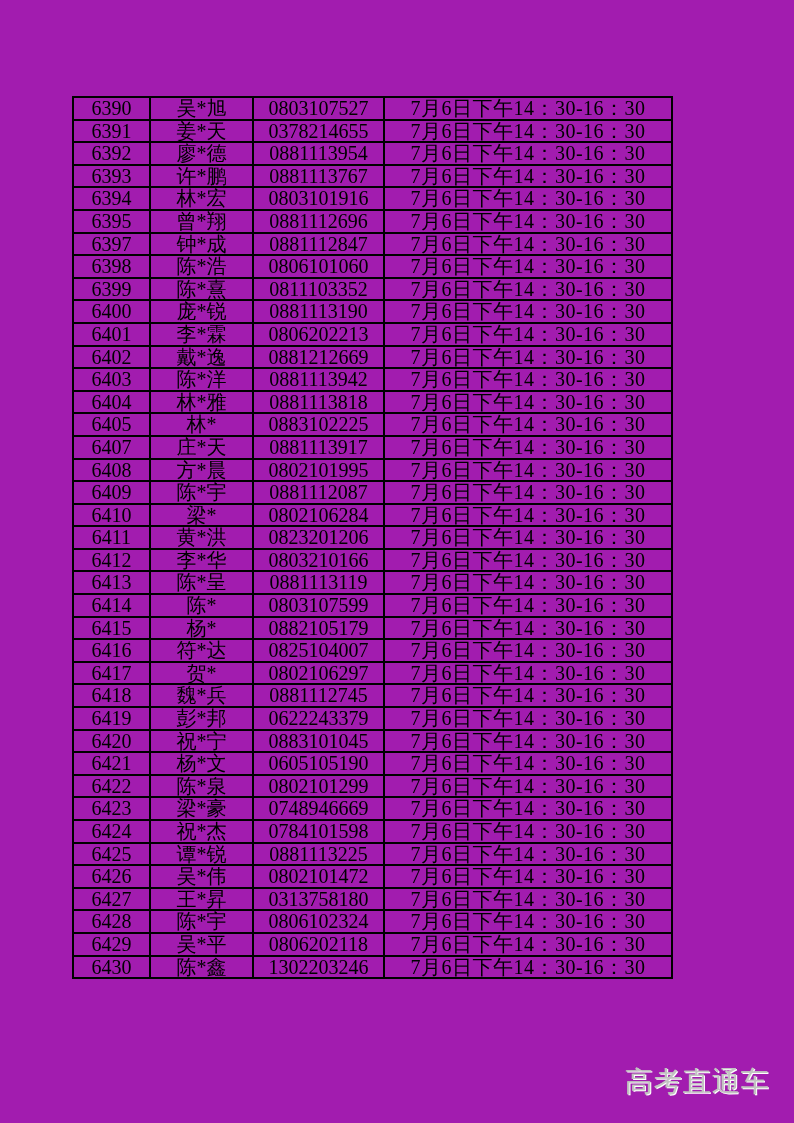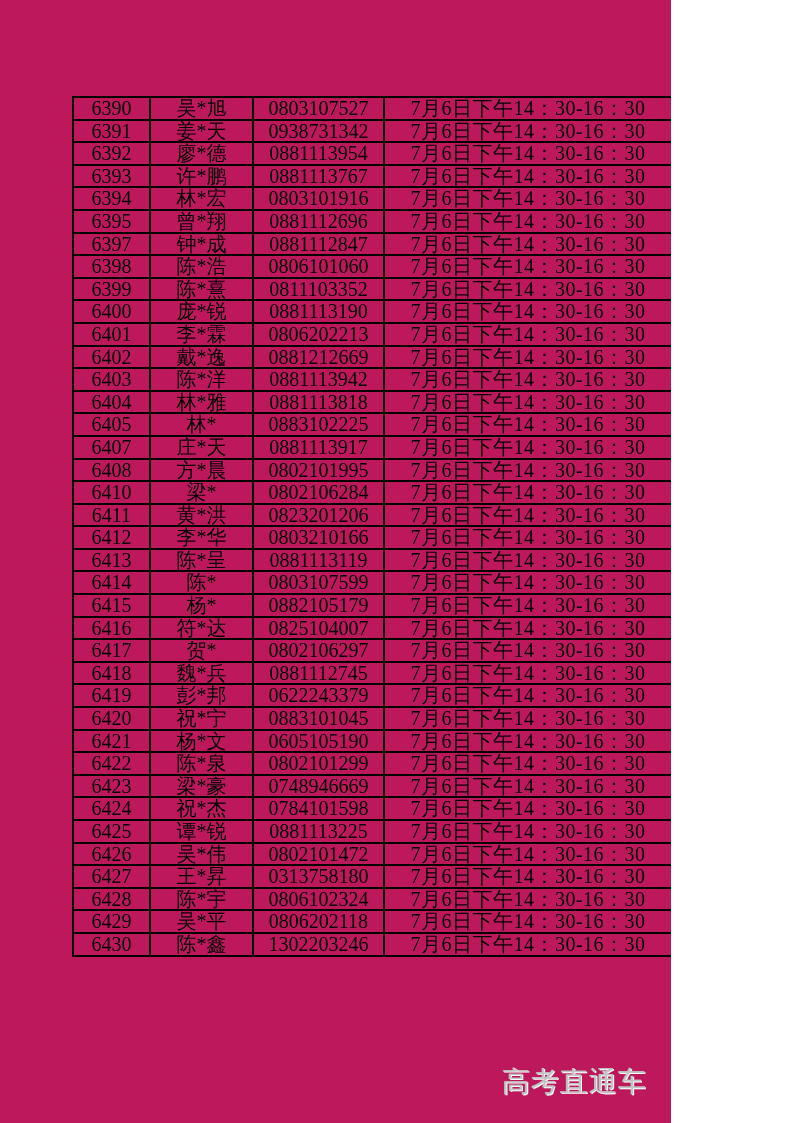--- a/index.html
+++ b/index.html
@@ -4,23 +4,23 @@
 <style>
   * { margin: 0; padding: 0; box-sizing: border-box; }
   html, body {
     width: 794px;
     height: 1123px;
     background: #ffffff;
     font-family: "Liberation Serif", "DejaVu Serif", serif;
   }
   .page {
     position: relative;
-    width: 671px;
+    width: 794px;
     height: 1123px;
-    background: #be185d;
+    background: #a21caf;
     overflow: hidden;
   }
   table.schedule {
     position: absolute;
     left: 72px;
     top: 96px;
     width: 601px;
     border-collapse: separate;
     border-spacing: 0;
     border: 1px solid #000;
@@ -73,21 +73,21 @@
     <tr>
       <td class="cell-no">6390</td>
       <td class="cell-name">吴*旭</td>
       <td class="cell-code">0803107527</td>
       <td class="cell-session">7月6日下午14：30-16：30</td>
     </tr>
 
     <tr>
       <td class="cell-no">6391</td>
       <td class="cell-name">姜*天</td>
-      <td class="cell-code">0938731342</td>
+      <td class="cell-code">0378214655</td>
       <td class="cell-session">7月6日下午14：30-16：30</td>
     </tr>
 
     <tr>
       <td class="cell-no">6392</td>
       <td class="cell-name">廖*德</td>
       <td class="cell-code">0881113954</td>
       <td class="cell-session">7月6日下午14：30-16：30</td>
     </tr>
 
@@ -184,20 +184,26 @@
       <td class="cell-session">7月6日下午14：30-16：30</td>
     </tr>
 
     <tr>
       <td class="cell-no">6408</td>
       <td class="cell-name">方*晨</td>
       <td class="cell-code">0802101995</td>
       <td class="cell-session">7月6日下午14：30-16：30</td>
     </tr>
 
+    <tr>
+      <td class="cell-no">6409</td>
+      <td class="cell-name">陈*宇</td>
+      <td class="cell-code">0881112087</td>
+      <td class="cell-session">7月6日下午14：30-16：30</td>
+    </tr>
 
     <tr>
       <td class="cell-no">6410</td>
       <td class="cell-name">梁*</td>
       <td class="cell-code">0802106284</td>
       <td class="cell-session">7月6日下午14：30-16：30</td>
     </tr>
 
     <tr>
       <td class="cell-no">6411</td>

